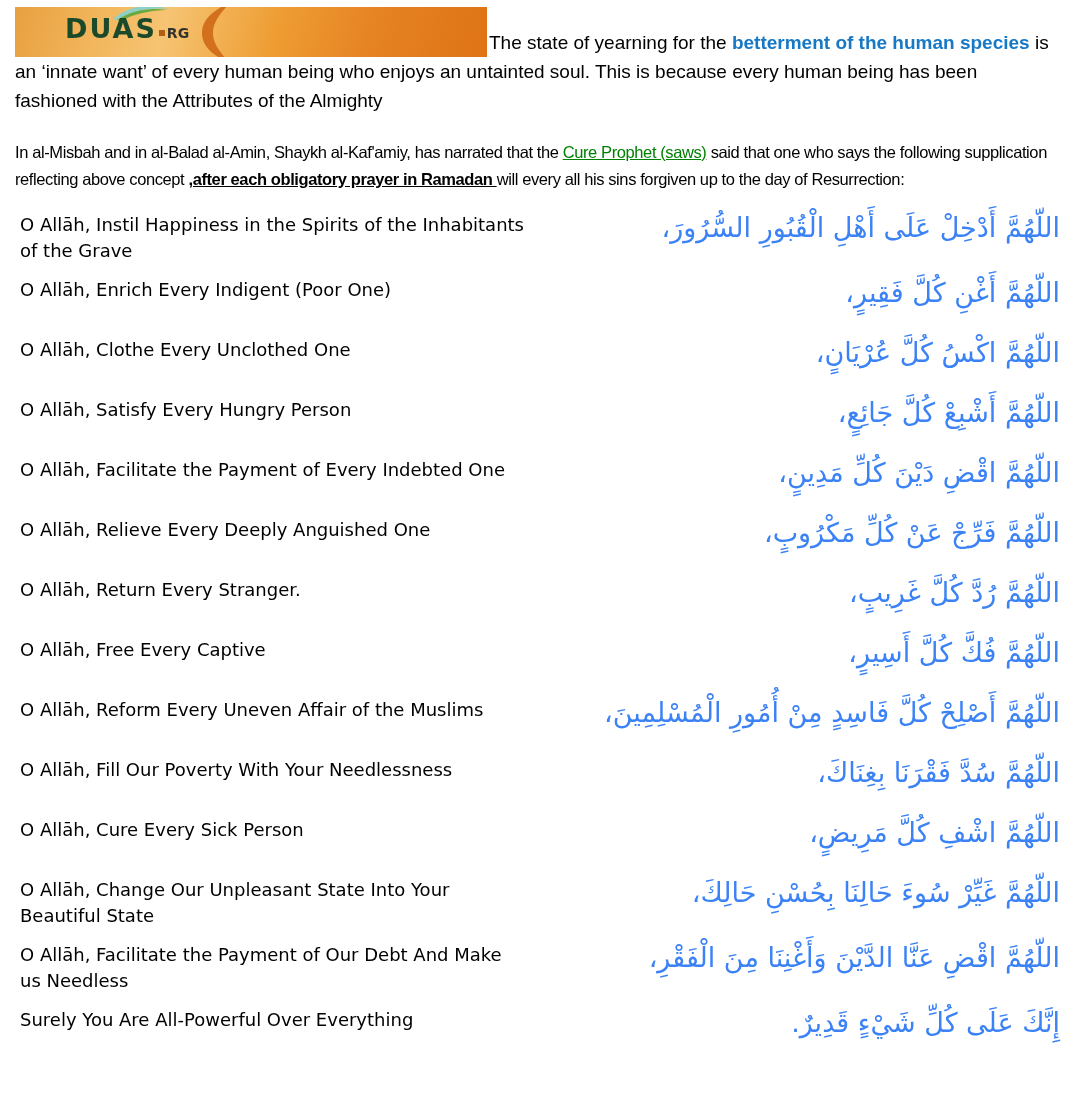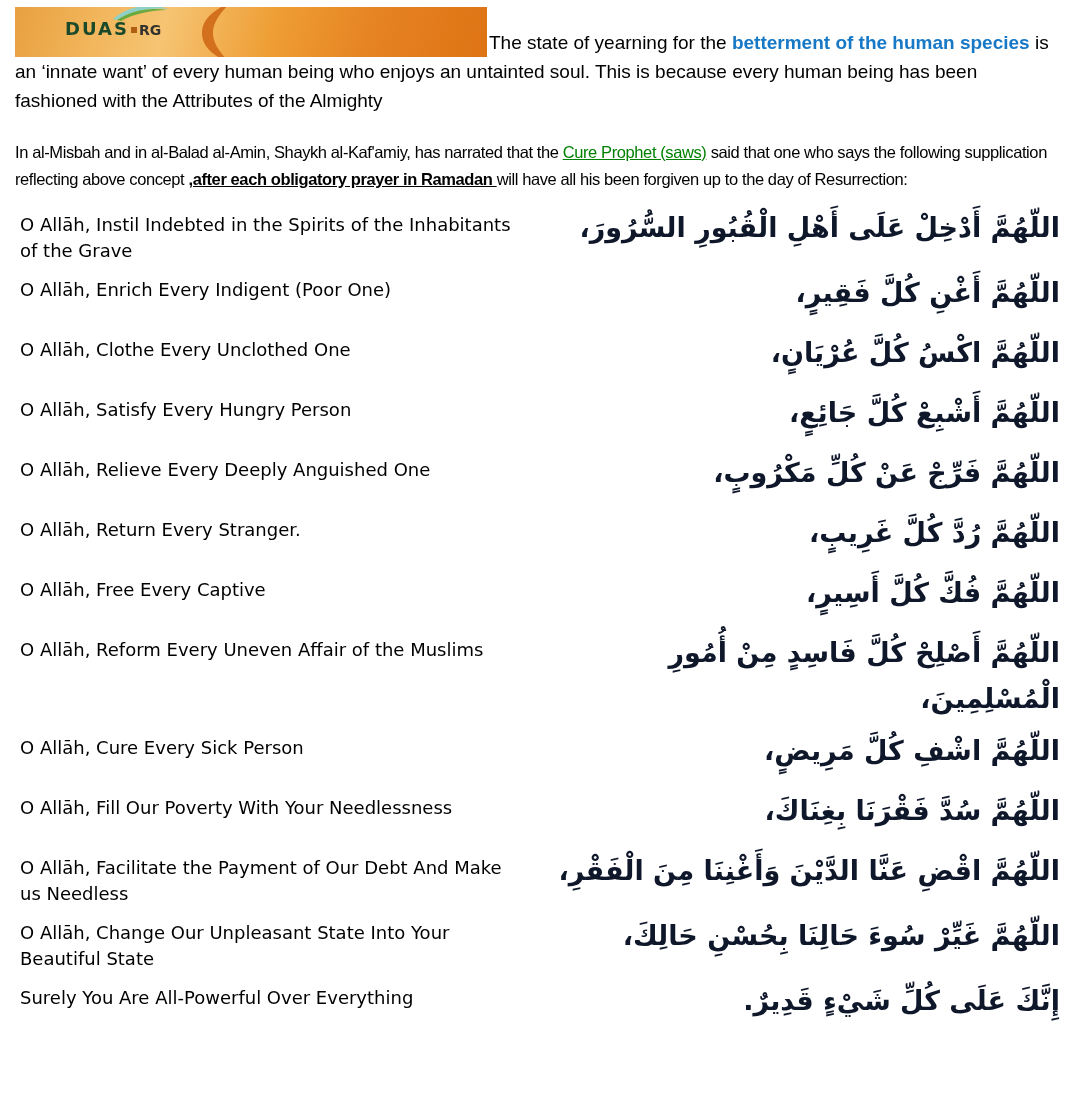--- a/index.html
+++ b/index.html
@@ -10,113 +10,117 @@
   .intro{margin:0;padding:7px 10px 0 15px;font-size:19px;line-height:29px;color:#000;}
   .intro .hl{font-weight:bold;}
 
   
   .banner{
     display:inline-block;width:472px;height:50px;vertical-align:bottom;
     position:relative;overflow:hidden;margin:0 2px 0 0;
     background:linear-gradient(105deg,#e8a040 0%,#f2b65c 18%,#f6c473 32%,#ee9d33 55%,#e68323 75%,#de7314 100%);
   }
   .logo{position:absolute;left:50px;top:7px;white-space:nowrap;}
-  .logo-main{font-family:"DejaVu Sans",sans-serif;font-weight:bold;font-size:18px;
+  .logo-main{font-family:"DejaVu Sans",sans-serif;font-weight:bold;font-size:27px;
     letter-spacing:2px;color:#1b4a2a;vertical-align:baseline;}
   .logo-dot{display:inline-block;width:6px;height:6px;background:#b05e12;margin:0 2px 2px 2px;}
   .logo-suffix{font-family:"DejaVu Sans",sans-serif;font-weight:bold;font-size:14px;color:#33322c;}
   .swoosh{position:absolute;left:96px;top:-6px;}
   .crescent{position:absolute;left:180px;top:-5px;}
   .banner-titles{position:absolute;left:219px;top:3px;width:250px;}
   .banner-title{display:block;font-size:25px;line-height:28px;color:#2b1a03;letter-spacing:0px;}
 
   
   .narration{margin:0;padding:24px 14px 0 15px;font-size:16.5px;line-height:27px;
     letter-spacing:-0.4px;color:#000;}
   .narration a{color:#008000;text-decoration:underline;cursor:pointer;}
   .narration .emph{font-weight:bold;text-decoration:underline;}
 
   
   table.dua{border-collapse:collapse;table-layout:fixed;width:1045px;margin:12px 13px 0 15px;}
   table.dua td{vertical-align:top;}
   td.en{width:49%;font-family:"DejaVu Sans",sans-serif;font-size:18px;line-height:26px;
     padding:7px 10px 6px 5px;color:#000;}
-  td.ar{width:51%;font-family:"DejaVu Sans",sans-serif;font-weight:bold;font-size:27px;
-    line-height:46px;text-align:right;padding:0 0 6px 0;color:#0f172a;}
+  td.ar{width:51%;font-family:"DejaVu Sans",sans-serif;font-weight:normal;font-size:27px;
+    line-height:46px;text-align:right;padding:0 0 6px 0;color:#3b82f6;}
   tr.dua-row{height:60px;}
 </style>
 </head>
 <body>
 
 <div class="page">
 
   <p class="intro">
     <span class="banner">
       <svg class="swoosh" width="60" height="20" viewBox="0 0 60 20">
         <path d="M2 18 C18 4 40 2 58 8 C42 6 20 10 6 19 Z" fill="#8fd0c6"></path>
         <path d="M6 19 C20 9 40 6 56 9 C40 9 22 13 10 20 Z" fill="#6aa93e"></path>
       </svg>
       <span class="logo"><span class="logo-main">DUAS</span><span class="logo-dot"></span><span class="logo-suffix">RG</span></span>
       <svg class="crescent" width="42" height="62" viewBox="0 0 42 62">
         <path d="M36 0 C14 10 7 20 7 31 C7 42 14 52 36 62 C23 49 18 40 18 31 C18 22 23 13 36 0 Z" fill="#d2701d"></path>
       </svg>
     </span><span>The state of yearning for the </span><b class="hl" style="color:#1778c6;">betterment of the human species</b><span> is an ‘innate want’ of every human being who enjoys an untainted soul. This is because every human being has been fashioned with the Attributes of the Almighty</span>
   </p>
 
-  <p class="narration"><span>In al-Misbah and in al-Balad al-Amin, Shaykh al-Kaf'amiy, has narrated that the </span><a href="#">Cure Prophet (saws)</a><span> said that one who says the following supplication reflecting above concept </span><b class="emph">,after each obligatory prayer in Ramadan </b><span>will have all his been forgiven up to the day of Resurrection:</span></p>
+  <p class="narration"><span>In al-Misbah and in al-Balad al-Amin, Shaykh al-Kaf'amiy, has narrated that the </span><a href="#">Cure Prophet (saws)</a><span> said that one who says the following supplication reflecting above concept </span><b class="emph">,after each obligatory prayer in Ramadan </b><span>will every all his sins forgiven up to the day of Resurrection:</span></p>
 
   <table class="dua">
     <tbody>
         <tr class="dua-row">
-      <td class="en">O Allāh, Instil Indebted in the Spirits of the Inhabitants of the Grave</td>
+      <td class="en">O Allāh, Instil Happiness in the Spirits of the Inhabitants of the Grave</td>
       <td class="ar" dir="rtl">اللّهُمَّ أَدْخِلْ عَلَى أَهْلِ الْقُبُورِ السُّرُورَ،</td>
     </tr>
     <tr class="dua-row">
       <td class="en">O Allāh, Enrich Every Indigent (Poor One)</td>
       <td class="ar" dir="rtl">اللّهُمَّ أَغْنِ كُلَّ فَقِيرٍ،</td>
     </tr>
     <tr class="dua-row">
       <td class="en">O Allāh, Clothe Every Unclothed One</td>
       <td class="ar" dir="rtl">اللّهُمَّ اكْسُ كُلَّ عُرْيَانٍ،</td>
     </tr>
     <tr class="dua-row">
       <td class="en">O Allāh, Satisfy Every Hungry Person</td>
       <td class="ar" dir="rtl">اللّهُمَّ أَشْبِعْ كُلَّ جَائِعٍ،</td>
+    </tr>
+    <tr class="dua-row">
+      <td class="en">O Allāh, Facilitate the Payment of Every Indebted One</td>
+      <td class="ar" dir="rtl">اللّهُمَّ اقْضِ دَيْنَ كُلِّ مَدِينٍ،</td>
     </tr>
     <tr class="dua-row">
       <td class="en">O Allāh, Relieve Every Deeply Anguished One</td>
       <td class="ar" dir="rtl">اللّهُمَّ فَرِّجْ عَنْ كُلِّ مَكْرُوبٍ،</td>
     </tr>
     <tr class="dua-row">
       <td class="en">O Allāh, Return Every Stranger.</td>
       <td class="ar" dir="rtl">اللّهُمَّ رُدَّ كُلَّ غَرِيبٍ،</td>
     </tr>
     <tr class="dua-row">
       <td class="en">O Allāh, Free Every Captive</td>
       <td class="ar" dir="rtl">اللّهُمَّ فُكَّ كُلَّ أَسِيرٍ،</td>
     </tr>
     <tr class="dua-row">
       <td class="en">O Allāh, Reform Every Uneven Affair of the Muslims</td>
       <td class="ar" dir="rtl">اللّهُمَّ أَصْلِحْ كُلَّ فَاسِدٍ مِنْ أُمُورِ الْمُسْلِمِينَ،</td>
     </tr>
     <tr class="dua-row">
+      <td class="en">O Allāh, Fill Our Poverty With Your Needlessness</td>
+      <td class="ar" dir="rtl">اللّهُمَّ سُدَّ فَقْرَنَا بِغِنَاكَ،</td>
+    </tr>
+    <tr class="dua-row">
       <td class="en">O Allāh, Cure Every Sick Person</td>
       <td class="ar" dir="rtl">اللّهُمَّ اشْفِ كُلَّ مَرِيضٍ،</td>
     </tr>
     <tr class="dua-row">
-      <td class="en">O Allāh, Fill Our Poverty With Your Needlessness</td>
-      <td class="ar" dir="rtl">اللّهُمَّ سُدَّ فَقْرَنَا بِغِنَاكَ،</td>
+      <td class="en">O Allāh, Change Our Unpleasant State Into Your Beautiful State</td>
+      <td class="ar" dir="rtl">اللّهُمَّ غَيِّرْ سُوءَ حَالِنَا بِحُسْنِ حَالِكَ،</td>
     </tr>
     <tr class="dua-row">
       <td class="en">O Allāh, Facilitate the Payment of Our Debt And Make us Needless</td>
       <td class="ar" dir="rtl">اللّهُمَّ اقْضِ عَنَّا الدَّيْنَ وَأَغْنِنَا مِنَ الْفَقْرِ،</td>
-    </tr>
-    <tr class="dua-row">
-      <td class="en">O Allāh, Change Our Unpleasant State Into Your Beautiful State</td>
-      <td class="ar" dir="rtl">اللّهُمَّ غَيِّرْ سُوءَ حَالِنَا بِحُسْنِ حَالِكَ،</td>
     </tr>
     <tr class="dua-row">
       <td class="en">Surely You Are All-Powerful Over Everything</td>
       <td class="ar" dir="rtl">إِنَّكَ عَلَى كُلِّ شَيْءٍ قَدِيرٌ.</td>
     </tr>
   </tbody>
     </table>
 
 </div>
 

